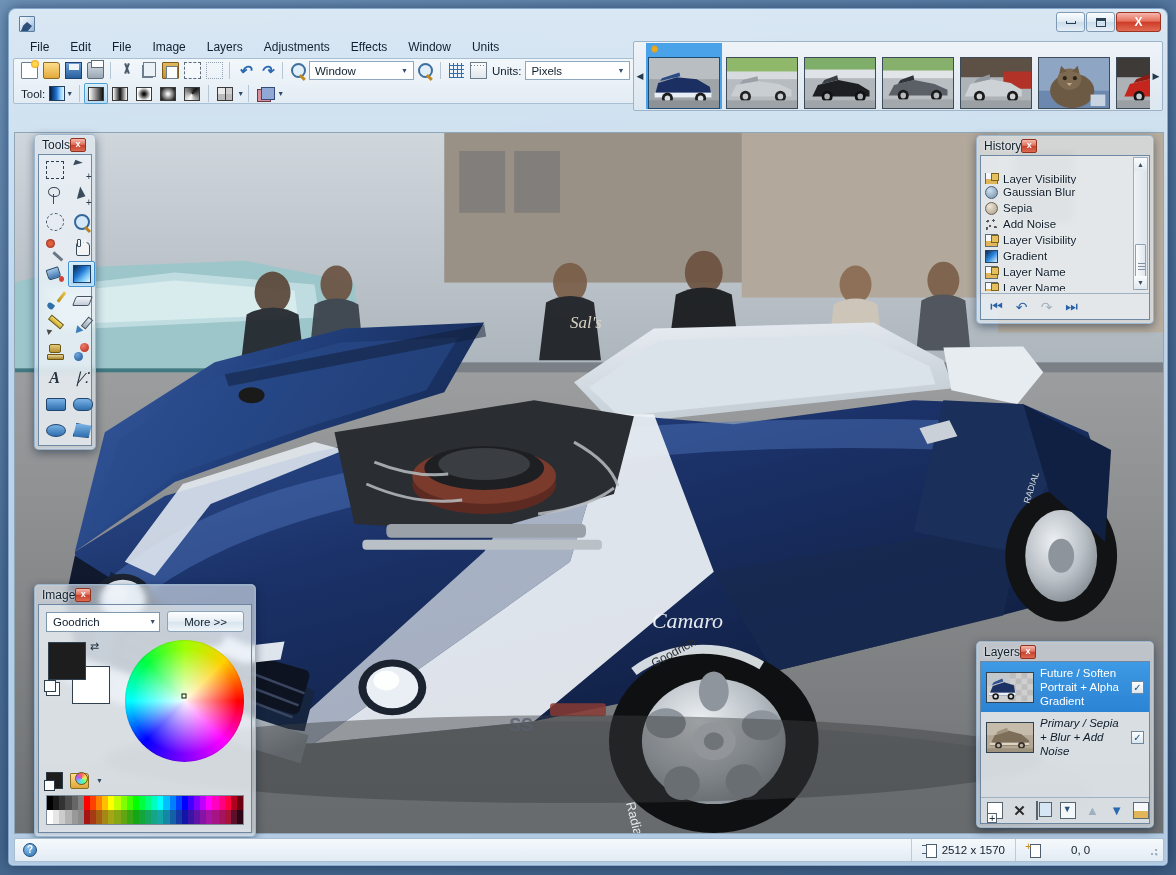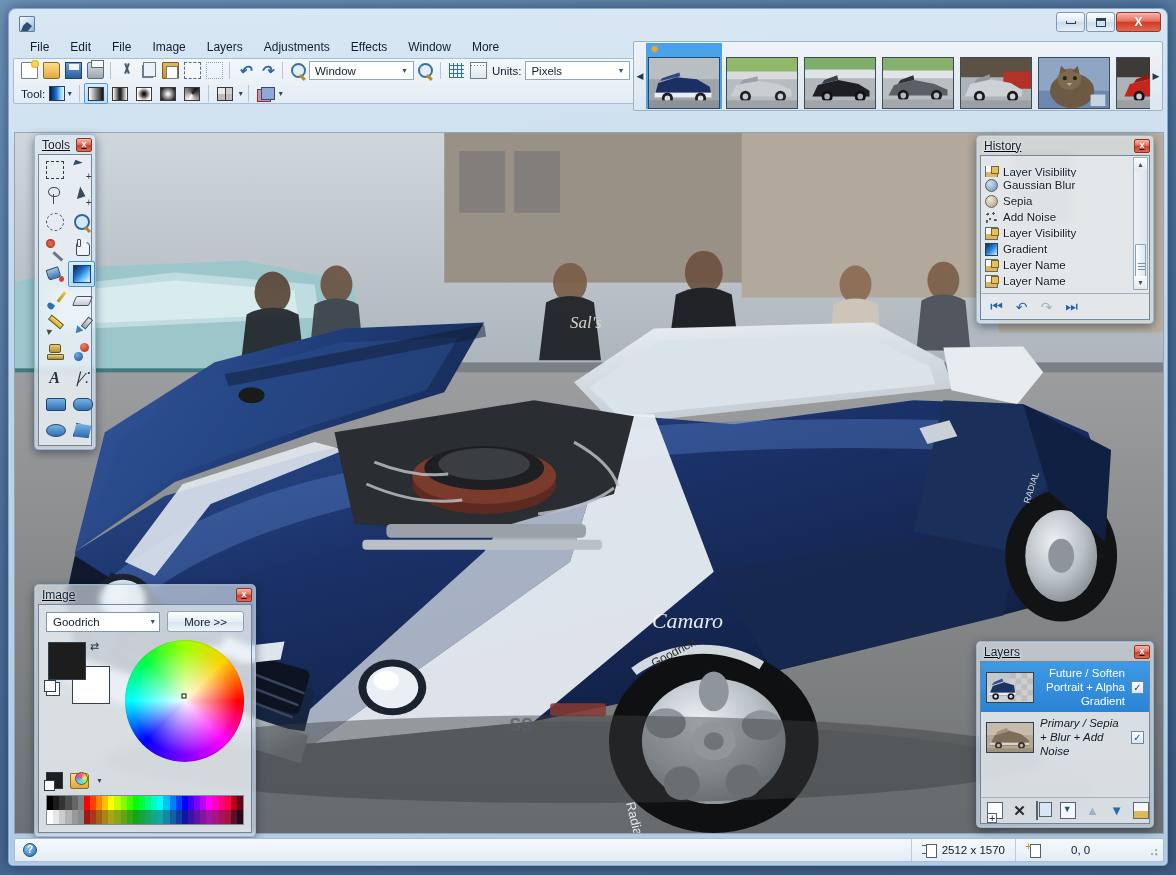--- a/index.html
+++ b/index.html
@@ -199,23 +199,22 @@
   
   .palette {
     position: absolute;
     background: rgba(228,236,243,.62);
     border: 1px solid rgba(150,180,205,.9);
     border-radius: 5px;
     box-shadow: 0 3px 10px rgba(0,20,45,.45), inset 0 0 1px rgba(255,255,255,.95);
     backdrop-filter: blur(3px);
   }
   .pal-title {
-    height: 19px; display: flex; align-items: center; justify-content: space-between;
+    height: 19px; display: flex; align-items: center; 
     padding: 0 3px 0 7px;
-    text-decoration: underline;
   }
   .pal-title span.t {
     font-size: 12px; color: #10202e;
     text-shadow: 0 0 3px rgba(255,255,255,.95);
   }
   .pal-close {
     width: 16px; height: 14px; border-radius: 2px;
     background: linear-gradient(180deg,#f4b9ad 0%,#dd7360 45%,#c9412c 52%,#dc6a53 100%);
     border: 1px solid #93331f; color: #fff; font-size: 9px; font-weight: bold;
     display: flex; align-items: center; justify-content: center; line-height: 1;
@@ -368,21 +367,21 @@
   .palette-strip { display:grid; grid-template-rows:1fr 1fr; width:100%; height:30px;
     border:1px solid #7b8b99; }
   .pstrip-row { display:grid; grid-template-columns: repeat(32, 1fr); }
   .pstrip-row div { height:100%; }
 
   
   #history-pal { left: 967px; top: 126px; width: 178px; }
   #history-body { height: 165px; position: relative; }
   #history-list {
     position:absolute; left:0; top:0; right:17px; bottom:28px;
-    overflow:hidden; padding-top:10px;
+    overflow:hidden; padding-top:17px;
   }
   .hist-item { display:flex; align-items:center; gap:5px; height:16px; padding-left:4px; }
   .hist-item.clipped { height:11px; overflow:hidden; }
   .hist-item .lbl { font-size:11.5px; color:#0e1d2b; white-space:nowrap;
     text-shadow: 0 0 2px rgba(255,255,255,.8);}
   .hi { width:13px; height:13px; position:relative; flex:0 0 auto; }
   .hi-layervis { background:linear-gradient(180deg,#f6f8fa 55%,#e0b658 55%);border:1px solid #5c6b79;}
   .hi-layervis::after{content:"";position:absolute;right:-2px;top:0;width:6px;height:6px;
     background:#e5c05f;border:1px solid #7c6420;}
   .hi-blur { border-radius:50%; background:radial-gradient(circle at 35% 30%,#cfe0ef,#6f8da8);border:1px solid #4a6077;}
@@ -410,21 +409,21 @@
 
   
   #layers-pal { left: 967px; top: 632px; width: 178px; }
   #layers-body { height: 163px; position:relative; }
   #layers-list { position:absolute; left:0;right:0;top:0;bottom:28px; overflow:hidden; }
   .layer-row { display:flex; align-items:center; gap:6px; padding:4px 5px; }
   .layer-row.sel { background: linear-gradient(180deg,#3e9ae4,#2b83d4); }
   .layer-thumb { width:48px; height:31px; border:1px solid #31414f; flex:0 0 auto;
     position:relative; overflow:hidden; background:#cfcfcf;}
   .layer-name { font-size:11.5px; line-height:14px; flex:1 1 auto; }
-  .layer-row.sel .layer-name { color:#fff;text-align:right; }
+  .layer-row.sel .layer-name { color:#fff; }
   .layer-row:not(.sel) .layer-name { color:#0e1d2b; font-style:italic; }
   .layer-row.sel .layer-name { font-style:normal; }
   .lchk { width:13px;height:13px;background:linear-gradient(180deg,#fdfefe,#dce6ee);
     border:1px solid #6f889e; display:flex;align-items:center;justify-content:center;
     font-size:10px;color:#1b4f87;flex:0 0 auto;}
   #layers-toolbar { position:absolute;left:0;right:0;bottom:0;height:26px;
     border-top:1px solid #9fb2c3; display:flex;align-items:center;gap:8px;padding-left:6px;}
   .lbtn { width:17px;height:17px;position:relative;}
   .lb-add{ background:#fff;border:1px solid #55646f;}
   .lb-add::after{content:"+";position:absolute;left:-1px;bottom:-5px;font-size:11px;color:#22303c;
@@ -511,21 +510,21 @@
 
   <div id="menubar">
     <div class="menu-item">File</div>
     <div class="menu-item">Edit</div>
     <div class="menu-item">File</div>
     <div class="menu-item">Image</div>
     <div class="menu-item">Layers</div>
     <div class="menu-item">Adjustments</div>
     <div class="menu-item">Effects</div>
     <div class="menu-item">Window</div>
-    <div class="menu-item">More</div>
+    <div class="menu-item">Units</div>
   </div>
 
   <div id="toolbar-wrap">
     <div class="tb-row">
       <div class="tb-btn">
             <i class="ic ic-new"></i>
           </div>
       <div class="tb-btn">
             <i class="ic ic-open"></i>
           </div>

